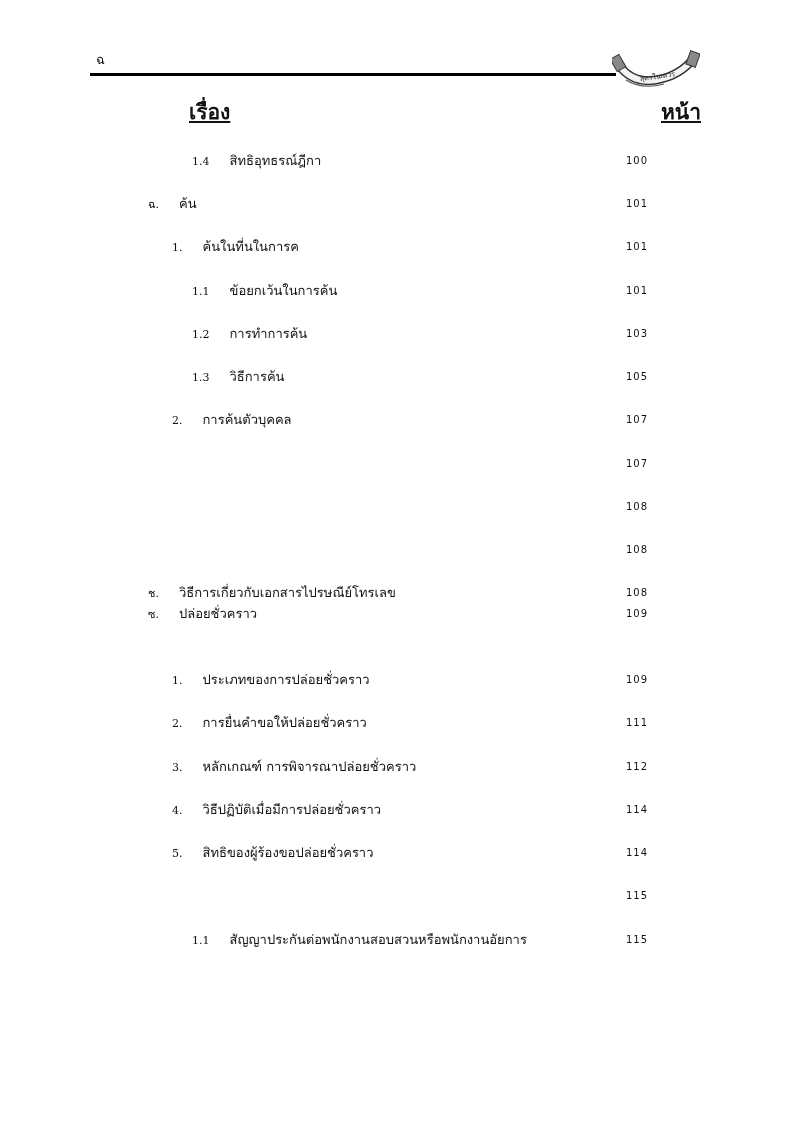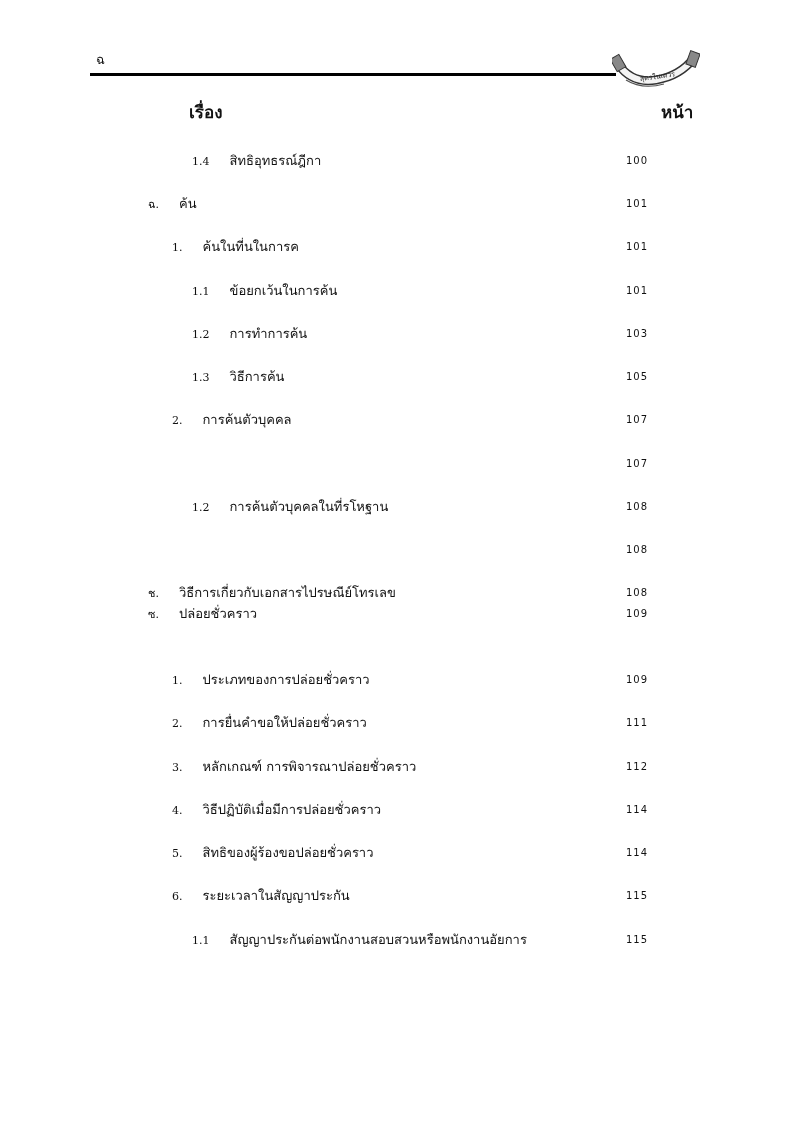--- a/index.html
+++ b/index.html
@@ -33,23 +33,24 @@
     .logo {
       position: absolute;
       left: 612px;
       top: 50px;
       width: 88px;
       height: 40px;
     }
     .col-head {
       position: absolute;
       top: 100px;
-      font-size: 17px;
+      font-size: 21px;
       line-height: 24px;
       font-weight: bold;
+      text-decoration: underline;
     }
     .col-head.left { left: 189px; }
     .col-head.right { left: 617px; margin-left: 44px; }
 
     .toc {
       position: absolute;
       left: 0;
       top: 0;
       width: 794px;
     }
@@ -130,21 +131,20 @@
     <span class="toc-page">105</span>
   </div>
   <div class="toc-row" style="top:408px">
     <span class="toc-title lvl-1"><span class="num">2.</span><span>การค้นตัวบุคคล</span></span>
     <span class="toc-page">107</span>
   </div>
   <div class="toc-row" style="top:452px">
     <span class="toc-page">107</span>
   </div>
   <div class="toc-row" style="top:495px">
-    <span class="toc-title lvl-2"><span class="num">1.2</span><span>การค้นตัวบุคคลในที่รโหฐาน</span></span>
     <span class="toc-page">108</span>
   </div>
   <div class="toc-row" style="top:538px">
     <span class="toc-page">108</span>
   </div>
   <div class="toc-row" style="top:581px">
     <span class="toc-title lvl-0"><span class="num">ช.</span><span>วิธีการเกี่ยวกับเอกสารไปรษณีย์โทรเลข</span></span>
     <span class="toc-page">108</span>
   </div>
   <div class="toc-row" style="top:602px">
@@ -165,20 +165,19 @@
   </div>
   <div class="toc-row" style="top:798px">
     <span class="toc-title lvl-1"><span class="num">4.</span><span>วิธีปฏิบัติเมื่อมีการปล่อยชั่วคราว</span></span>
     <span class="toc-page">114</span>
   </div>
   <div class="toc-row" style="top:841px">
     <span class="toc-title lvl-1"><span class="num">5.</span><span>สิทธิของผู้ร้องขอปล่อยชั่วคราว</span></span>
     <span class="toc-page">114</span>
   </div>
   <div class="toc-row" style="top:884px">
-    <span class="toc-title lvl-1"><span class="num">6.</span><span>ระยะเวลาในสัญญาประกัน</span></span>
     <span class="toc-page">115</span>
   </div>
   <div class="toc-row" style="top:928px">
     <span class="toc-title lvl-2"><span class="num">1.1</span><span>สัญญาประกันต่อพนักงานสอบสวนหรือพนักงานอัยการ</span></span>
     <span class="toc-page">115</span>
   </div>
 </div>
 
 </body></html>

